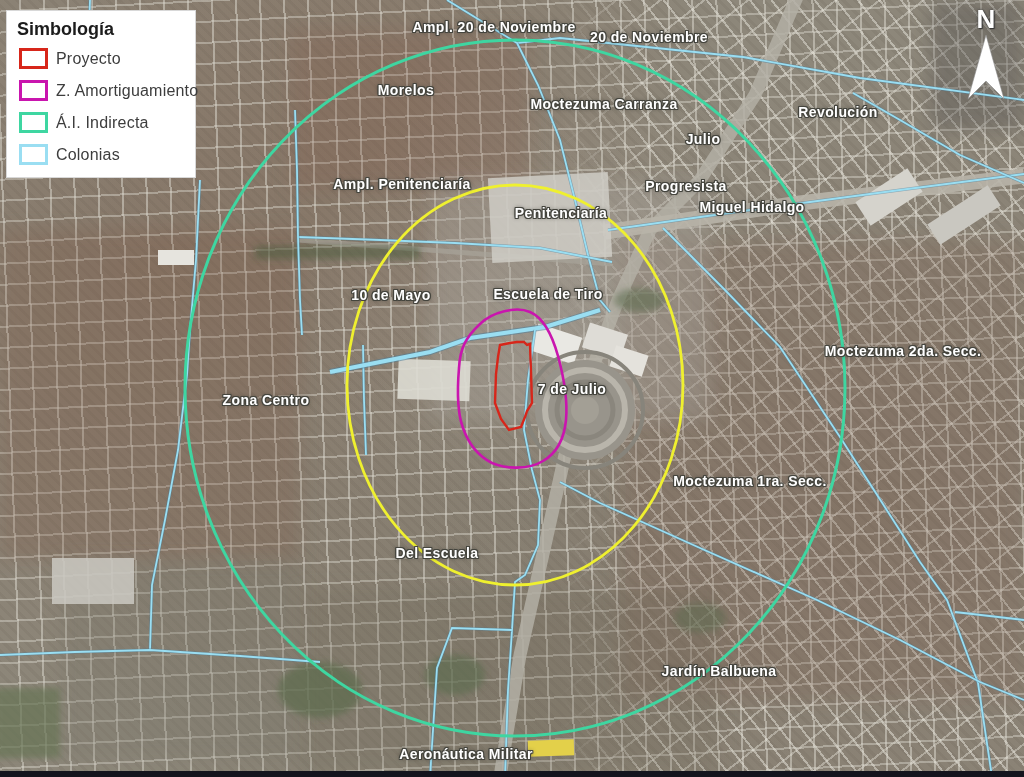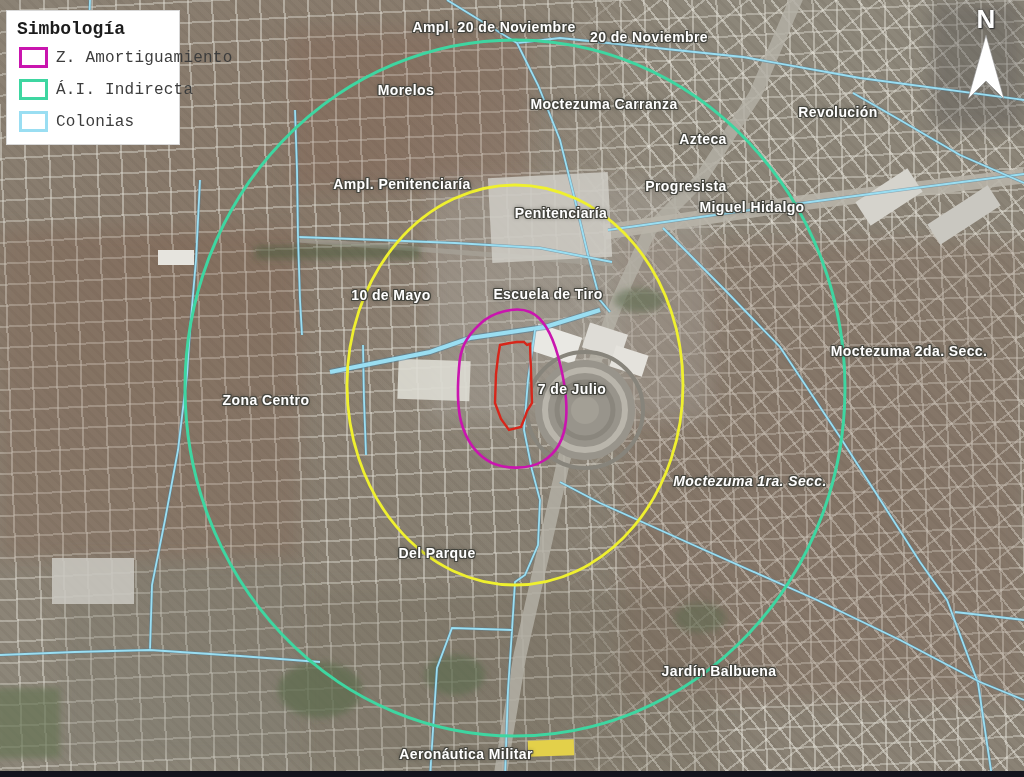--- a/index.html
+++ b/index.html
@@ -36,23 +36,23 @@
   
   .mlabel{
     position:absolute;transform:translate(-50%,-50%);
     color:#ffffff;font-size:14px;font-weight:700;letter-spacing:.4px;white-space:nowrap;
     text-shadow:
       -1px -1px 0 #45453e, 1px -1px 0 #45453e, -1px 1px 0 #45453e, 1px 1px 0 #45453e,
       -1px 0 0 #45453e, 1px 0 0 #45453e, 0 -1px 0 #45453e, 0 1px 0 #45453e, 0 0 4px #3a3a34;
   }
   
   .legend{
-    position:absolute;left:6px;top:10px;width:174px;
+    position:absolute;left:6px;top:10px;width:190px;
     background:#ffffff;border:1px solid #d8d8d8;
-    padding:8px 6px 10px 8px;box-sizing:border-box;font-family:Liberation Mono, monospace;
+    padding:8px 6px 10px 8px;box-sizing:border-box;
   }
   .legend-title{font-size:18px;font-weight:700;color:#1c1c1c;margin:0 0 8px 2px;}
   .legend-item{display:flex;align-items:center;margin:0 0 11px 4px;}
   .legend-item:last-child{margin-bottom:2px;}
   .legend-swatch{
     width:23px;height:15px;background:#fff;border:3px solid #000;
     flex:0 0 auto;margin-right:8px;
   }
   .legend-label{font-size:16px;color:#3d3d3d;letter-spacing:.2px;white-space:nowrap;}
   
@@ -167,39 +167,43 @@
     <path d="M500,345 L510,343 L517,342 L524,342 L527,345 L530,344 L531,372 L532,403 L527,411
              L525,417 L521,427 L509,430 L501,419 L495,403 L496,374 L498,357 Z" fill="none" stroke-width="2.4" stroke="#d7261a"></path>
   </svg>
 
   <div id="map-labels">
       <div class="mlabel" style="left: 494px; top: 27px;">Ampl. 20 de Noviembre</div>
       <div class="mlabel" style="left: 649px; top: 37px;">20 de Noviembre</div>
       <div class="mlabel" style="left: 406px; top: 70px; margin-top: 20px;">Morelos</div>
       <div class="mlabel" style="left: 604px; top: 104px;">Moctezuma Carranza</div>
       <div class="mlabel" style="left: 838px; top: 112px;">Revolución</div>
-      <div class="mlabel" style="left: 703px; top: 139px;">Azteca</div>
+      <div class="mlabel" style="left: 703px; top: 139px;">Julio</div>
       <div class="mlabel" style="left: 402px; top: 184px;">Ampl. Penitenciaría</div>
       <div class="mlabel" style="left: 675px; top: 186px; padding-left: 22px;">Progresista</div>
       <div class="mlabel" style="left: 561px; top: 213px;">Penitenciaría</div>
       <div class="mlabel" style="left: 752px; top: 207px;">Miguel Hidalgo</div>
       <div class="mlabel" style="left: 391px; top: 295px;">10 de Mayo</div>
       <div class="mlabel" style="left: 548px; top: 294px;">Escuela de Tiro</div>
-      <div class="mlabel" style="left: 903px; top: 351px; margin-left: 6px;">Moctezuma 2da. Secc.</div>
+      <div class="mlabel" style="left: 903px; top: 351px;">Moctezuma 2da. Secc.</div>
       <div class="mlabel" style="left: 266px; top: 400px;">Zona Centro</div>
       <div class="mlabel" style="left: 572px; top: 389px;">7 de Julio</div>
-      <div class="mlabel" style="left: 750px; top: 481px; font-style: italic;">Moctezuma 1ra. Secc.</div>
-      <div class="mlabel" style="left: 437px; top: 553px;">Del Parque</div>
+      <div class="mlabel" style="left: 750px; top: 481px;">Moctezuma 1ra. Secc.</div>
+      <div class="mlabel" style="left: 437px; top: 553px;">Del Escuela</div>
       <div class="mlabel" style="left: 719px; top: 671px;">Jardín Balbuena</div>
       <div class="mlabel" style="left: 466px; top: 706px; margin-top: 48px;">Aeronáutica Militar</div>
     </div>
 
   <div class="legend">
     <div class="legend-title">Simbología</div>
     <div id="legend-items">
+        <div class="legend-item">
+          <span class="legend-swatch" style="border-color: rgb(215, 38, 26);"></span>
+          <span class="legend-label">Proyecto</span>
+        </div>
         <div class="legend-item">
           <span class="legend-swatch" style="border-color: rgb(201, 21, 174);"></span>
           <span class="legend-label">Z. Amortiguamiento</span>
         </div>
         <div class="legend-item">
           <span class="legend-swatch" style="border-color: rgb(62, 214, 161);"></span>
           <span class="legend-label">Á.I. Indirecta</span>
         </div>
         <div class="legend-item">
           <span class="legend-swatch" style="border-color: rgb(154, 222, 242);"></span>

